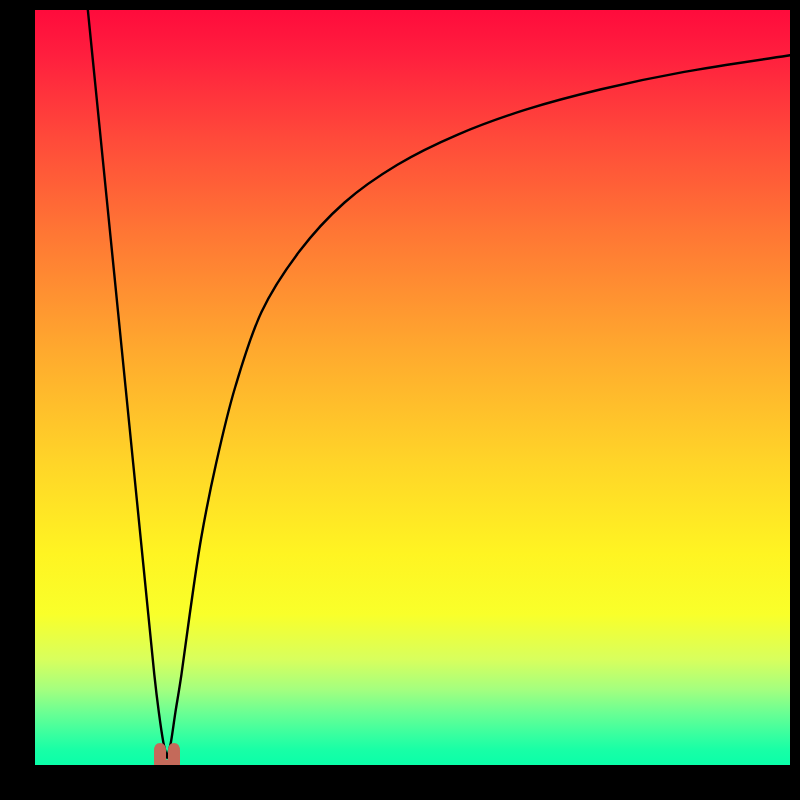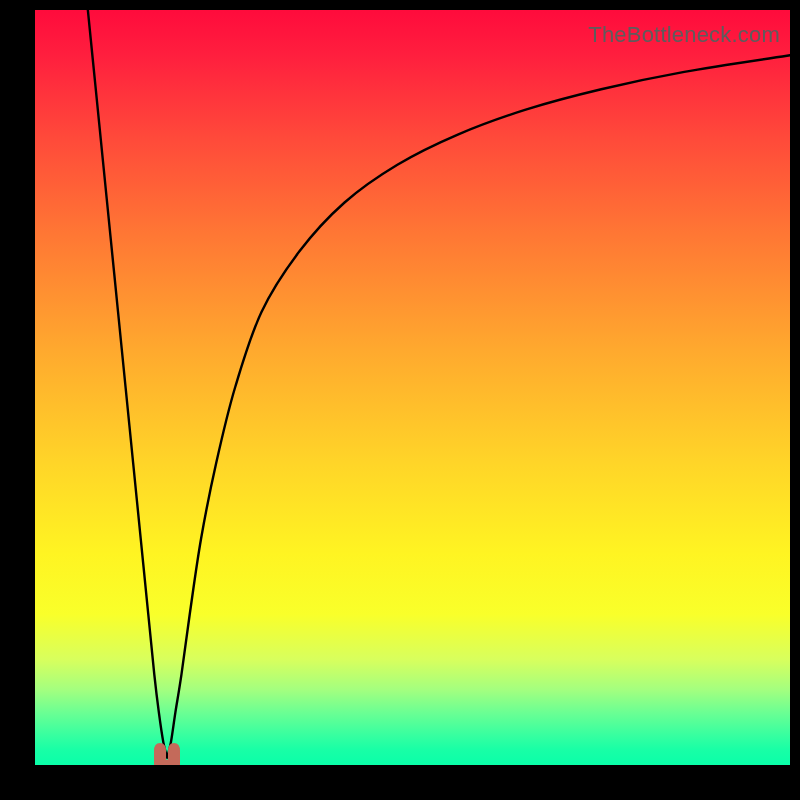--- a/index.html
+++ b/index.html
@@ -64,21 +64,20 @@
     width: 34px;
     height: 26px;
     transform: translateX(-50%);
   }
 </style>
 </head>
 <body>
 
 <div class="frame">
   <div class="plot">
-    <div class="watermark">TheBottleneck.com</div>
 
     <svg class="curves" viewBox="0 0 755 755" preserveAspectRatio="none">
       <path id="curve-left" fill="none" stroke="#000" stroke-width="2.4" stroke-linecap="round" d="M 52.85 0.00 C 54.11 12.58, 57.88 50.33, 60.40 75.50 C 62.92 100.67, 65.43 125.83, 67.95 151.00 C 70.47 176.17, 72.98 201.33, 75.50 226.50 C 78.02 251.67, 80.53 276.83, 83.05 302.00 C 85.57 327.17, 88.08 352.33, 90.60 377.50 C 93.12 402.67, 95.63 427.83, 98.15 453.00 C 100.67 478.17, 103.18 503.33, 105.70 528.50 C 108.22 553.67, 110.98 581.35, 113.25 604.00 C 115.52 626.65, 117.53 648.04, 119.29 664.40 C 121.05 680.76, 122.31 690.82, 123.82 702.15 C 125.33 713.48, 126.97 724.80, 128.35 732.35 C 129.73 739.90, 131.50 744.93, 132.13 747.45"></path>
       <path id="curve-right" fill="none" stroke="#000" stroke-width="2.4" stroke-linecap="round" d="M 132.13 747.45 C 132.75 744.93, 134.52 739.90, 135.90 732.35 C 137.28 724.80, 138.67 713.48, 140.43 702.15 C 142.19 690.82, 144.08 680.76, 146.47 664.40 C 148.86 648.04, 151.50 626.65, 154.77 604.00 C 158.05 581.35, 161.70 553.67, 166.10 528.50 C 170.50 503.33, 175.54 478.17, 181.20 453.00 C 186.86 427.83, 192.53 402.67, 200.08 377.50 C 207.63 352.33, 215.80 324.65, 226.50 302.00 C 237.20 279.35, 250.41 259.85, 264.25 241.60 C 278.09 223.35, 293.19 207.00, 309.55 192.52 C 325.91 178.05, 343.52 166.10, 362.40 154.77 C 381.27 143.45, 401.41 133.76, 422.80 124.58 C 444.19 115.39, 466.84 107.21, 490.75 99.66 C 514.66 92.11, 539.83 85.57, 566.25 79.27 C 592.67 72.98, 617.84 67.57, 649.30 61.91 C 680.76 56.25, 737.38 48.07, 755.00 45.30"></path>
     </svg>
 
     <div class="notch" id="notch" style="left: 132.125px;">
       <svg width="34" height="26" viewBox="0 0 34 26">
         <path d="M4 26 L4 12 Q4 4 10 4 Q16 4 16 12 L16 20 Q17 22 18 20 L18 12 Q18 4 24 4 Q30 4 30 12 L30 26 Z" fill="#c46a5a"></path>
       </svg>

